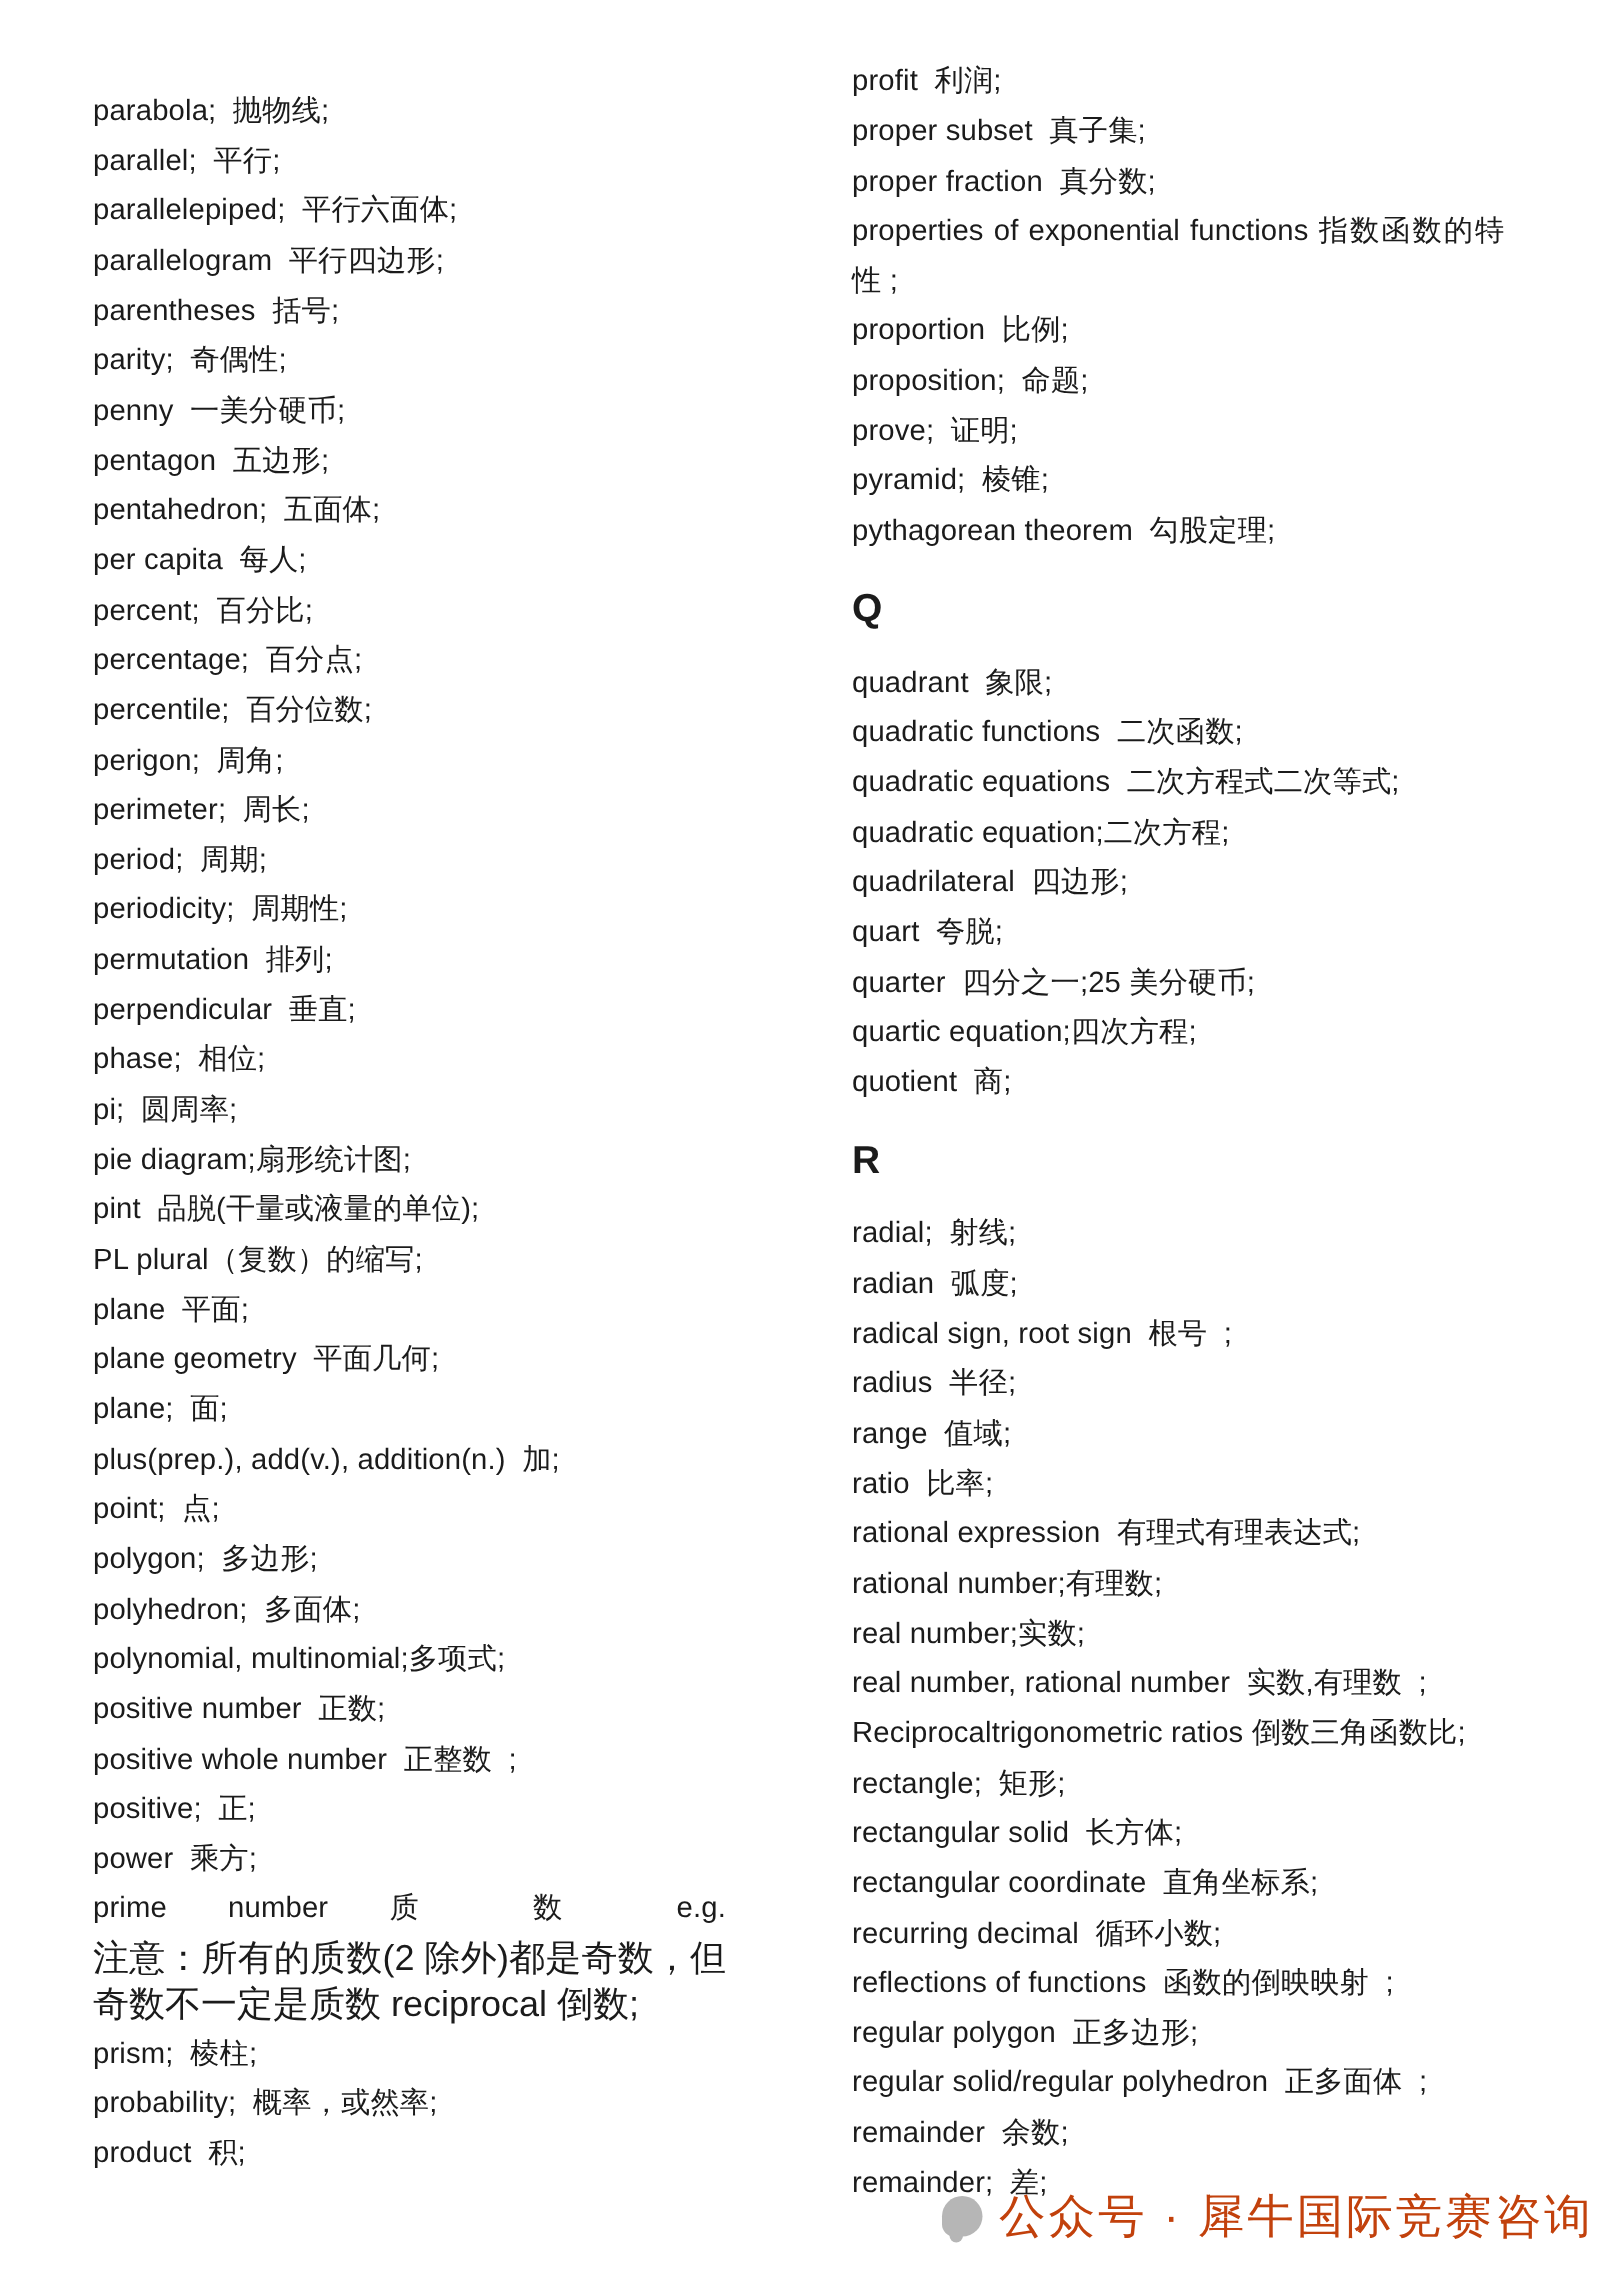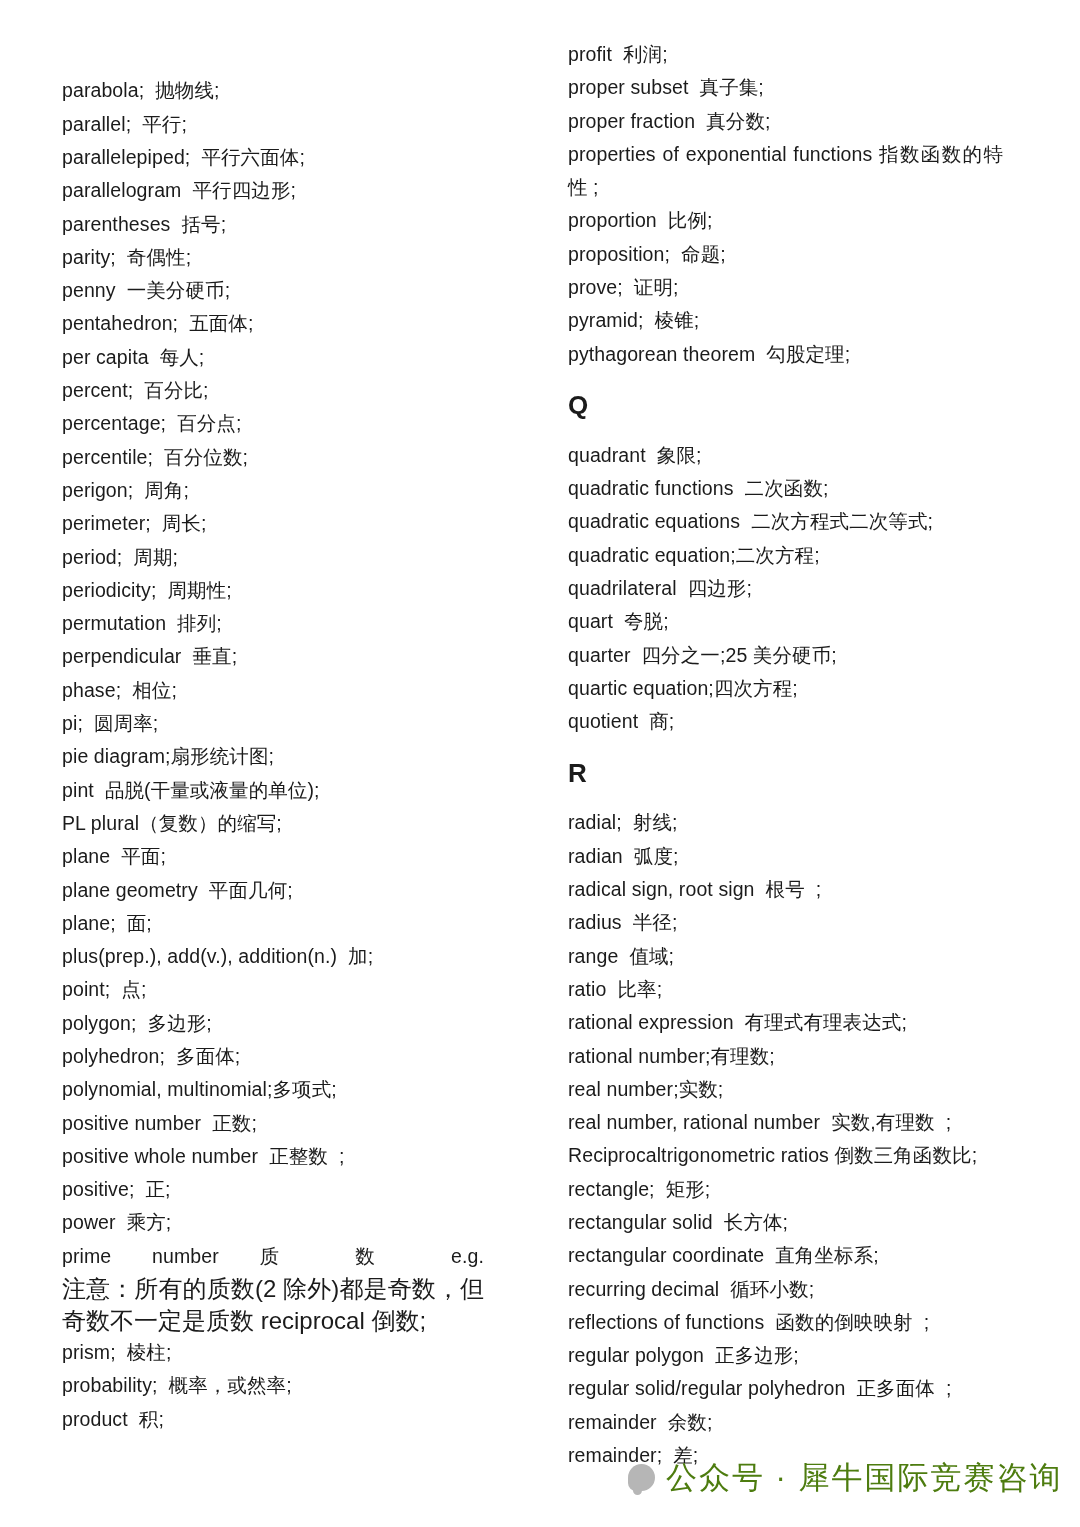--- a/index.html
+++ b/index.html
@@ -96,21 +96,21 @@
     position: absolute;
     left: 5px;
     bottom: -4px;
     width: 9px;
     height: 9px;
     background: #b6b6b6;
     border-radius: 0 0 50% 50%;
   }
   #watermark .wm-text {
     font-size: 31px;
-    color: #4d7c0f;
+    color: #c2410c;
     letter-spacing: 2px;
     white-space: nowrap;
     line-height: 1;
   }
 </style>
 </head>
 <body>
 
 <div id="page">
 
@@ -118,20 +118,21 @@
 
     <div class="col col-left">
       <div id="left-entries">
           <div class="entry">parabola;  抛物线;</div>
           <div class="entry">parallel;  平行;</div>
           <div class="entry">parallelepiped;  平行六面体;</div>
           <div class="entry">parallelogram  平行四边形;</div>
           <div class="entry">parentheses  括号;</div>
           <div class="entry">parity;  奇偶性;</div>
           <div class="entry">penny  一美分硬币;</div>
+          <div class="entry">pentagon  五边形;</div>
           <div class="entry">pentahedron;  五面体;</div>
           <div class="entry">per capita  每人;</div>
           <div class="entry">percent;  百分比;</div>
           <div class="entry">percentage;  百分点;</div>
           <div class="entry">percentile;  百分位数;</div>
           <div class="entry">perigon;  周角;</div>
           <div class="entry">perimeter;  周长;</div>
           <div class="entry">period;  周期;</div>
           <div class="entry">periodicity;  周期性;</div>
           <div class="entry">permutation  排列;</div>

